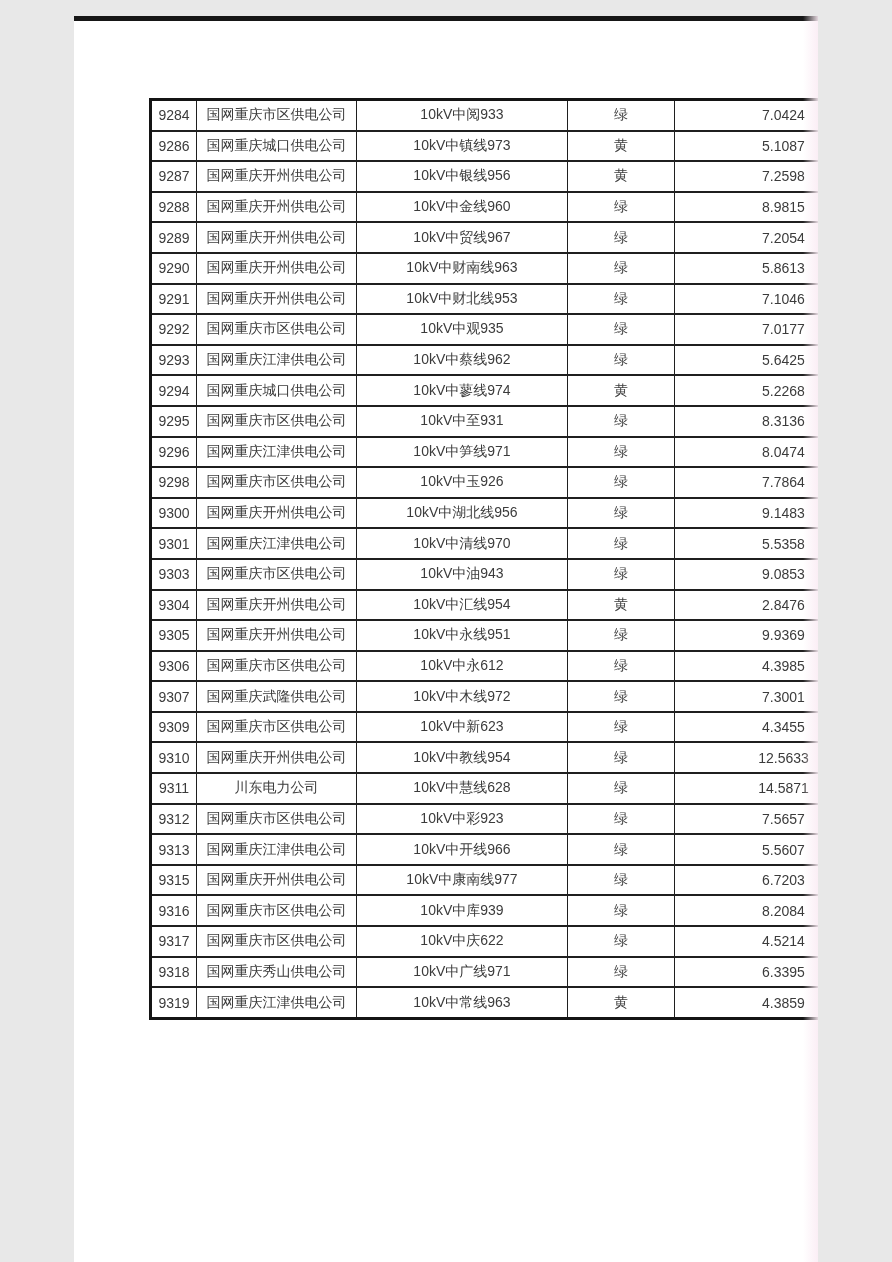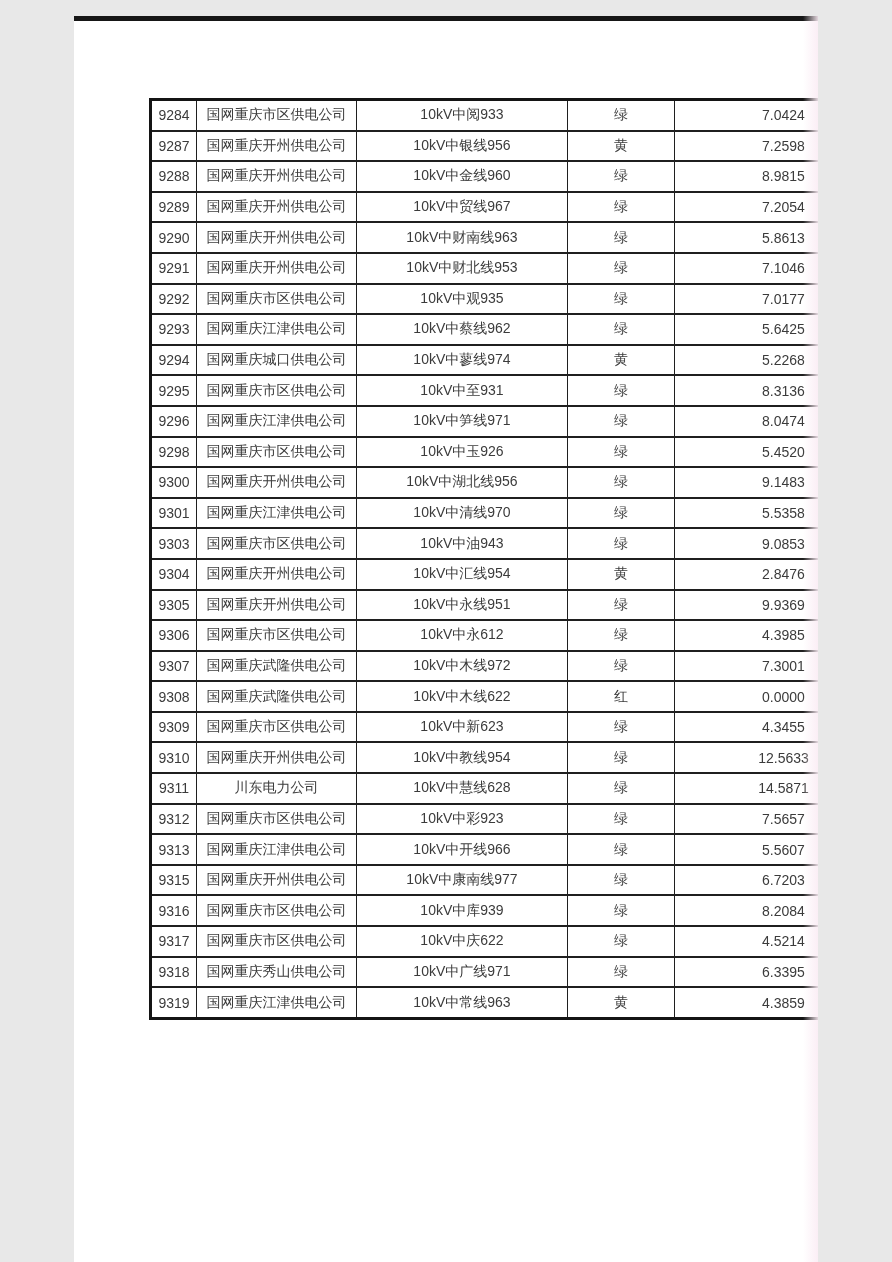--- a/index.html
+++ b/index.html
@@ -74,20 +74,27 @@
     </colgroup>
     <tbody id="table-body">
         <tr>
           <td>9284</td>
           <td>国网重庆市区供电公司</td>
           <td>10kV中阅933</td>
           <td>绿</td>
           <td>7.0424</td>
         </tr>
         <tr>
+          <td>9286</td>
+          <td>国网重庆城口供电公司</td>
+          <td>10kV中镇线973</td>
+          <td>黄</td>
+          <td>5.1087</td>
+        </tr>
+        <tr>
           <td>9287</td>
           <td>国网重庆开州供电公司</td>
           <td>10kV中银线956</td>
           <td>黄</td>
           <td>7.2598</td>
         </tr>
         <tr>
           <td>9288</td>
           <td>国网重庆开州供电公司</td>
           <td>10kV中金线960</td>
@@ -148,21 +155,21 @@
           <td>国网重庆江津供电公司</td>
           <td>10kV中笋线971</td>
           <td>绿</td>
           <td>8.0474</td>
         </tr>
         <tr>
           <td>9298</td>
           <td>国网重庆市区供电公司</td>
           <td>10kV中玉926</td>
           <td>绿</td>
-          <td>5.4520</td>
+          <td>7.7864</td>
         </tr>
         <tr>
           <td>9300</td>
           <td>国网重庆开州供电公司</td>
           <td>10kV中湖北线956</td>
           <td>绿</td>
           <td>9.1483</td>
         </tr>
         <tr>
           <td>9301</td>
@@ -198,27 +205,20 @@
           <td>10kV中永612</td>
           <td>绿</td>
           <td>4.3985</td>
         </tr>
         <tr>
           <td>9307</td>
           <td>国网重庆武隆供电公司</td>
           <td>10kV中木线972</td>
           <td>绿</td>
           <td>7.3001</td>
-        </tr>
-        <tr>
-          <td>9308</td>
-          <td>国网重庆武隆供电公司</td>
-          <td>10kV中木线622</td>
-          <td>红</td>
-          <td>0.0000</td>
         </tr>
         <tr>
           <td>9309</td>
           <td>国网重庆市区供电公司</td>
           <td>10kV中新623</td>
           <td>绿</td>
           <td>4.3455</td>
         </tr>
         <tr>
           <td>9310</td>

